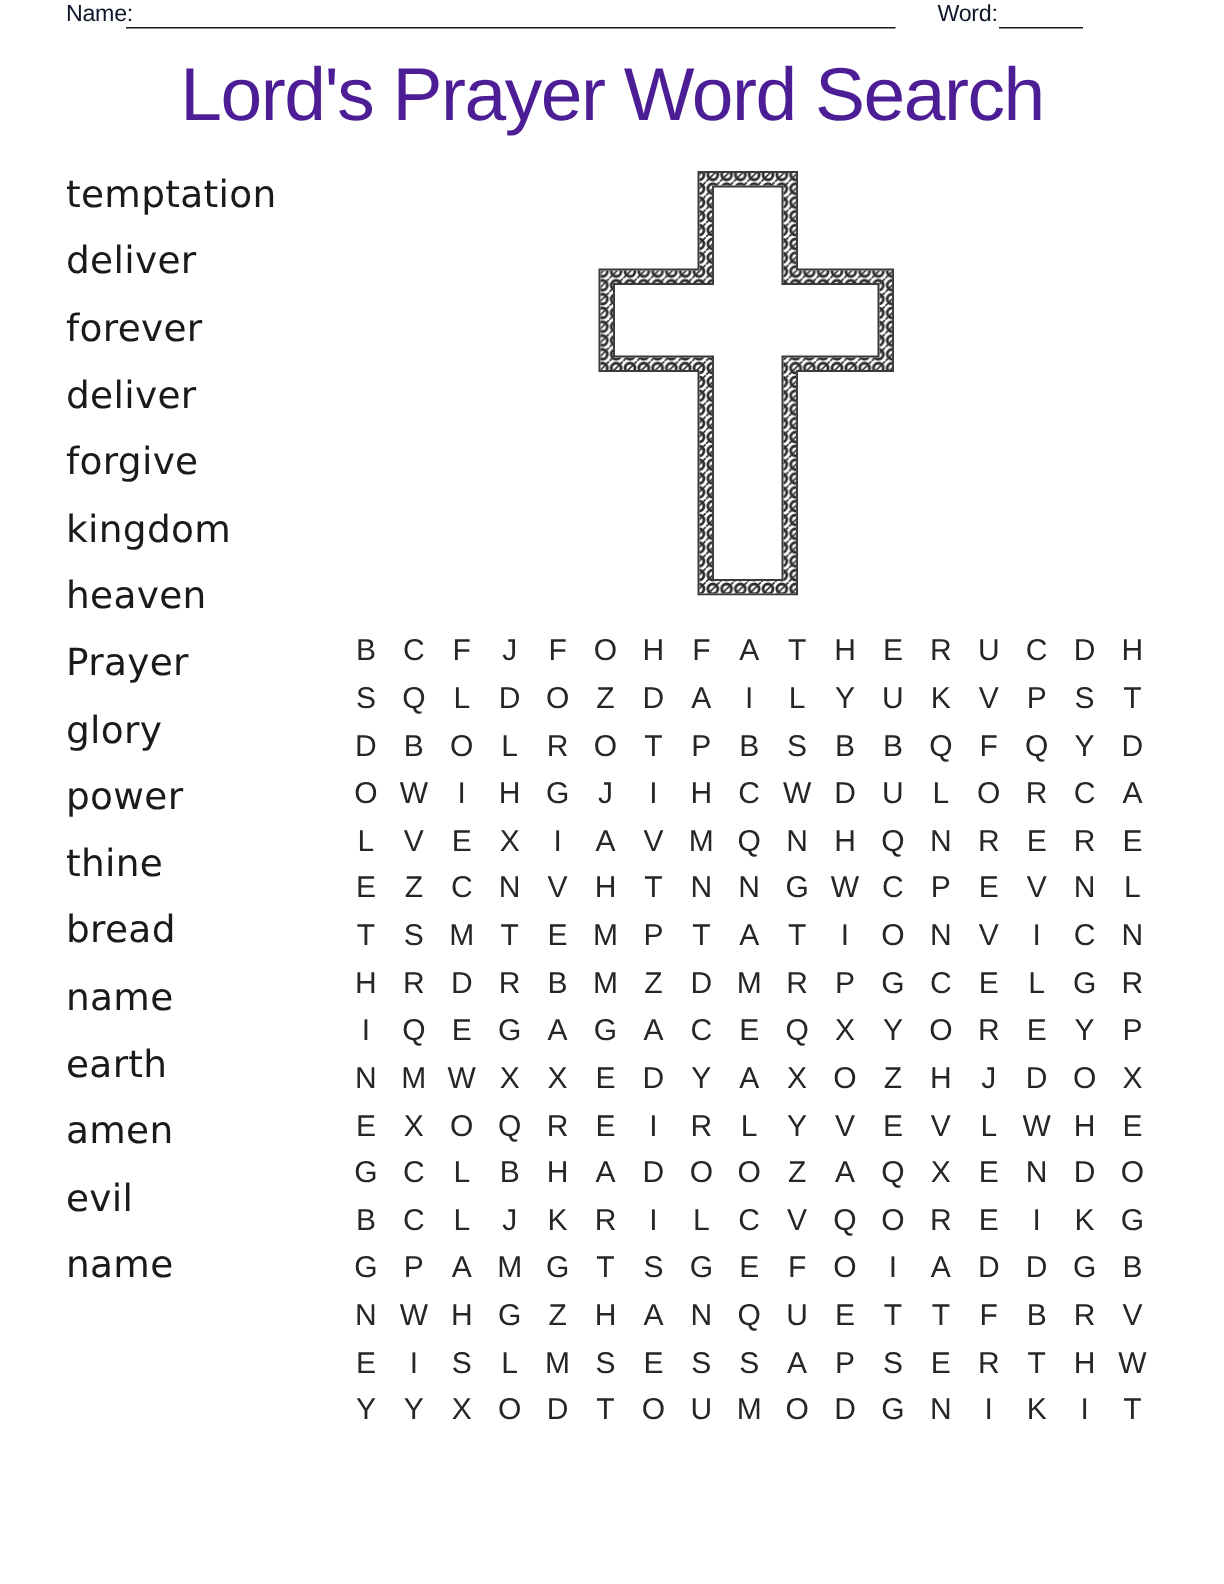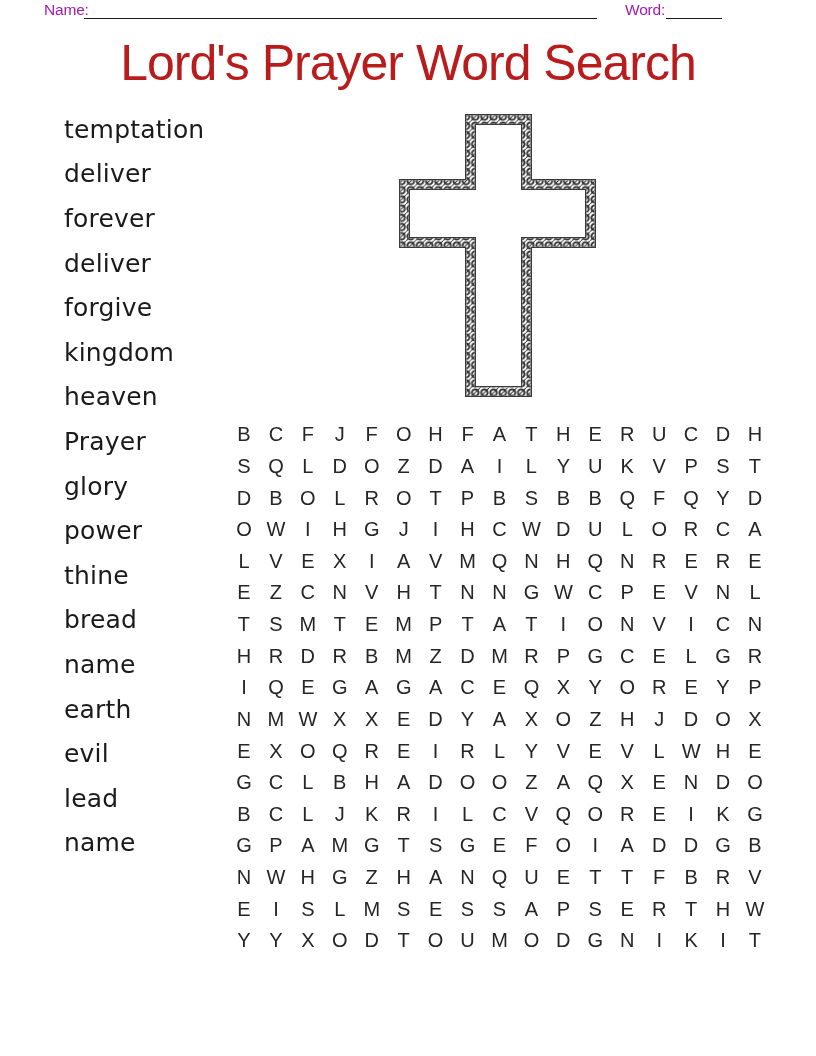--- a/index.html
+++ b/index.html
@@ -10,48 +10,48 @@
     font-family: "Liberation Sans", sans-serif;
     color: #1d1d1d;
     overflow: hidden;
   }
   
   .hdr-label {
     position: absolute;
     top: 1px;
     font-size: 15.5px;
     letter-spacing: -0.2px;
-    color: #a21caf;
+    color: #0f172a;
   }
   .name-label { left: 44px; }
   .date-label { left: 625px; }
   .fill-line {
     position: absolute;
     border-bottom: 1.6px solid #1b1b1b;
     height: 18px;
     top: 1px;
   }
   .name-line { left: 84px; width: 513px; }
   .date-line { left: 666px; width: 56px; }
   
   .title {
     position: absolute;
     left: 0; right: 0;
     top: 34px;
     text-align: center;
     font-size: 50px;
     line-height: 58px;
     letter-spacing: -1px;
-    color: #b91c1c;
+    color: #4c1d95;
     white-space: nowrap;
   }
   
   .word-list {
     position: absolute;
-    left: 64px;
+    left: 44px;
     top: 107px;
     width: 175px;
   }
   .word {
     height: 44.6px;
     display: flex;
     align-items: center;
     font-family: "DejaVu Sans", sans-serif;
     font-size: 25px;
     letter-spacing: 0.2px;
@@ -101,22 +101,22 @@
     <div class="word">forgive</div>
     <div class="word">kingdom</div>
     <div class="word">heaven</div>
     <div class="word">Prayer</div>
     <div class="word">glory</div>
     <div class="word">power</div>
     <div class="word">thine</div>
     <div class="word">bread</div>
     <div class="word">name</div>
     <div class="word">earth</div>
+    <div class="word">amen</div>
     <div class="word">evil</div>
-    <div class="word">lead</div>
     <div class="word">name</div>
   </div>
 
 <div class="cross-wrap">
   <svg width="201" height="285" viewBox="0 0 201 285" xmlns="http://www.w3.org/2000/svg" aria-hidden="true">
     <defs>
       <pattern id="rope" width="9.2" height="9.2" patternUnits="userSpaceOnUse">
         <circle cx="4.6" cy="4.6" r="3.3" fill="none" stroke="#2e2e2e" stroke-width="1.9"></circle>
         <path d="M-1,10.2 L10.2,-1" stroke="#2e2e2e" stroke-width="1.1"></path>
       </pattern>

